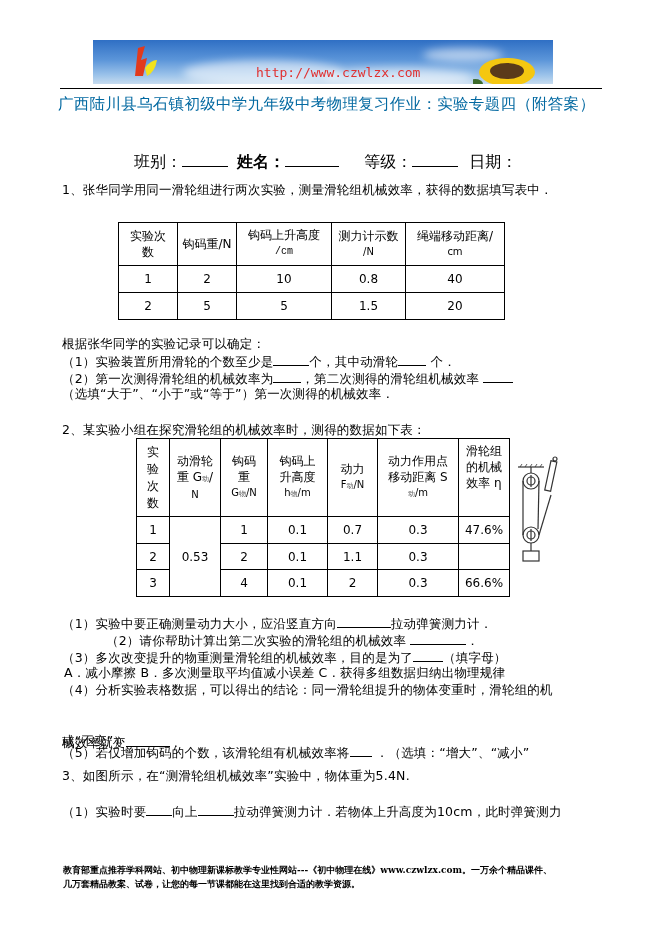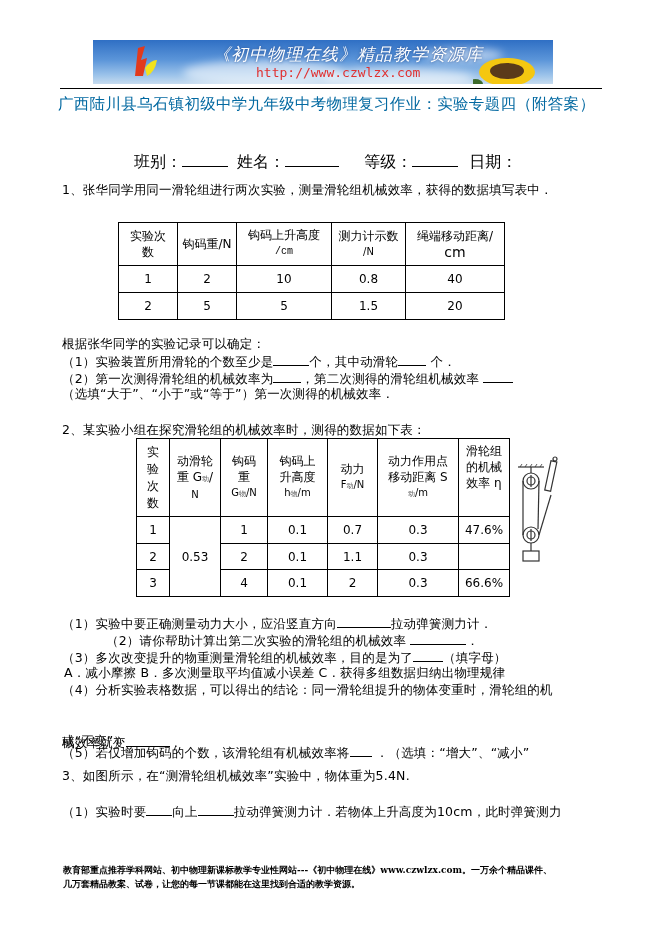--- a/index.html
+++ b/index.html
@@ -50,37 +50,36 @@
 <body>
 
 <div id="banner">
   <div class="cloud" style="left:90px;top:20px;width:160px;height:26px;"></div>
   <div class="cloud" style="left:230px;top:28px;width:150px;height:20px;"></div>
   <div class="cloud" style="left:330px;top:8px;width:80px;height:14px;"></div>
   <svg id="logo" viewBox="0 0 32 34">
     <path d="M9 2 L16 0 L12 14 L18 12 L14 30 L6 30 Z" fill="#e23a1c"></path>
     <path d="M16 22 Q22 14 28 14 Q26 26 18 30 Z" fill="#f2e21c"></path>
   </svg>
-  <div id="banner-title">《初中物理在线》精品教学资源库</div>
   <div id="banner-url">http://www.czwlzx.com</div>
   <svg id="sunflower" viewBox="0 0 64 40">
     <g fill="#f5c710">
       <ellipse cx="34" cy="22" rx="28" ry="14"></ellipse>
     </g>
     <ellipse cx="34" cy="21" rx="17" ry="8" fill="#5a3a1a"></ellipse>
     <ellipse cx="2" cy="34" rx="8" ry="5" fill="#3d6b2a"></ellipse>
   </svg>
 </div>
 <div id="header-rule"></div>
 
 <div class="abs" id="doc-title">广西陆川县乌石镇初级中学九年级中考物理复习作业：实验专题四（附答案）</div>
 
 <div class="abs" id="info-line">
   <span>班别：</span><span class="blank" style="width:46px;"></span>
-  <span style="margin-left:4px;">姓名：</span><span class="blank" style="width:54px;"></span>
+  <span style="margin-left:4px;font-weight:bold;">姓名：</span><span class="blank" style="width:54px;"></span>
   <span style="margin-left:20px;">等级：</span><span class="blank" style="width:46px;"></span>
   <span style="margin-left:6px;">日期：</span>
 </div>
 
 <div class="abs txt" style="left:62px;top:182px;">1、张华同学用同一滑轮组进行两次实验，测量滑轮组机械效率，获得的数据填写表中．</div>
 
 <table class="grid" style="left:118px;top:222px;width:387px;">
   <tbody>
       <tr style="height:43px;">
     <td style="width:58px;">
@@ -93,21 +92,21 @@
     <td style="width:94px;font-family:Liberation Mono, monospace;">
           <div>钩码上升高度</div>
           <div style="font-size:10px">/cm</div>
         </td>
     <td style="width:73px;">
           <div>测力计示数</div>
           <div style="font-size:10px">/N</div>
         </td>
     <td>
           <div>绳端移动距离/</div>
-          <div style="font-size:14px">cm</div>
+          <div style="font-size:10px">cm</div>
         </td>
   </tr>
   <tr style="height:27px;">
     <td>1</td>
     <td>2</td>
     <td>10</td>
     <td>0.8</td>
     <td>40</td>
   </tr>
   <tr style="height:27px;">

